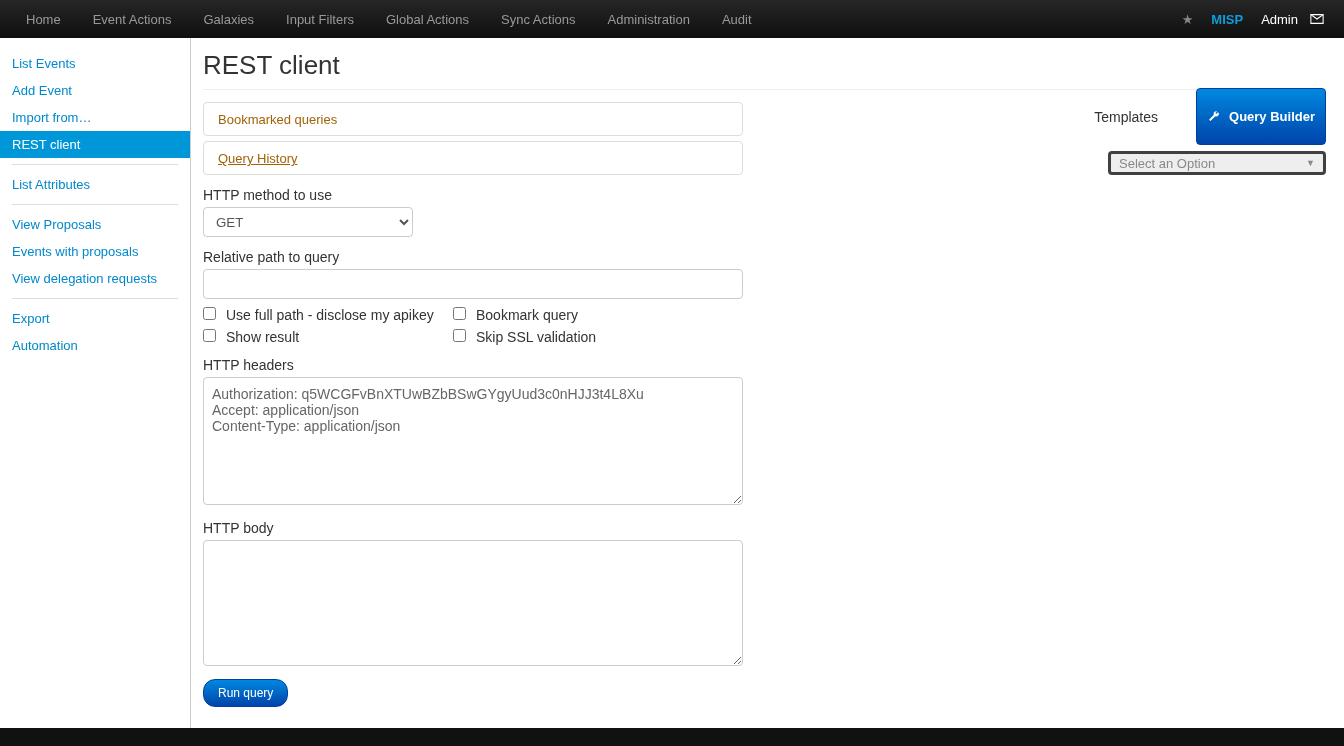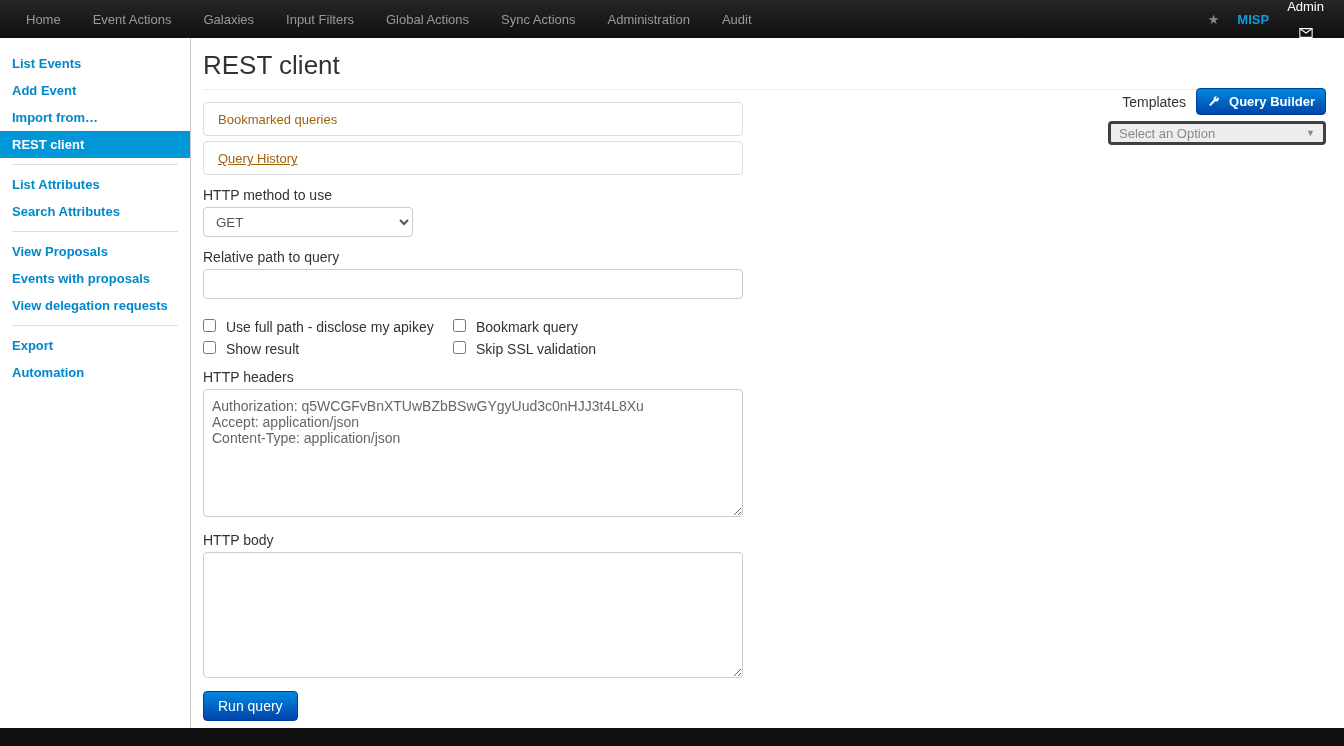--- a/index.html
+++ b/index.html
@@ -6,63 +6,63 @@
   html, body { margin: 0; padding: 0; font-family: -apple-system, BlinkMacSystemFont, "Segoe UI", Helvetica, Arial, sans-serif; font-size: 14px; color: #333; }
   body { width: 1344px; height: 746px; overflow: hidden; background: #fff; }
 
   
   .topnav { height: 38px; background: linear-gradient(#262626, #0f0f0f); display: flex; align-items: center; padding: 0 10px; color: #999; font-size: 13px; }
   .topnav .nav-left { display: flex; }
   .topnav .nav-left a { color: #999; text-decoration: none; padding: 10px 16px; }
   .topnav .spacer { flex: 1; }
   .topnav .nav-right { display: flex; align-items: center; gap: 18px; padding-right: 10px; }
   .topnav .misp-link { color: #0d9ddb; font-weight: bold; font-size: 13px; }
-  .topnav .admin { color: #fff; display: flex; align-items: center; gap: 12px; flex-direction: column; }
+  .topnav .admin { color: #fff; display: flex; align-items: center; gap: 12px; }
   .star-icon { color: #888; }
 
   
   .layout { display: flex; height: calc(100% - 38px - 18px); }
-  .sidebar { width: 190px; padding-top: 12px; font-weight: bold; }
+  .sidebar { width: 190px; padding-top: 12px; }
   .divider-v { width: 1px; background: #ccc; margin-left: 0; }
   .main { flex: 1; padding: 12px 18px 0 12px; position: relative; }
 
   .sidebar ul { list-style: none; padding: 0; margin: 0; }
   .sidebar li { padding: 6px 12px; font-size: 13px; }
   .sidebar li a { color: #0088cc; text-decoration: none; }
   .sidebar li.active { background: #0097d8; }
   .sidebar li.active a { color: #fff; }
   .sidebar hr { border: none; border-top: 1px solid #ddd; margin: 6px 12px; }
 
   h2.page-title { font-size: 26px; font-weight: 500; color: #333; margin: 0 0 8px 0; }
   .title-underline { border-bottom: 1px solid #eee; margin-bottom: 12px; }
 
   .right-panel { position: absolute; right: 18px; top: 50px; width: 240px; text-align: right; }
   .templates-row { display: flex; align-items: center; justify-content: flex-end; gap: 10px; margin-bottom: 6px; }
   .templates-label { color: #333; font-size: 14px; }
-  .btn-primary { background: #006dcc; background: linear-gradient(#0088e0, #0044aa); color: #fff; border: 1px solid #003f9e; border-radius: 4px; padding: 5px 10px; font-size: 13px; font-weight: bold; cursor: pointer; display: inline-flex; align-items: center; gap: 8px; }
+  .btn-primary { background: #006dcc; background: linear-gradient(#0088e0, #0044aa); color: #fff; border: 1px solid #003f9e; border-radius: 4px; padding: 20px 10px; font-size: 13px; font-weight: bold; cursor: pointer; display: inline-flex; align-items: center; gap: 8px; margin-left: 28px; }
   .select-box { width: 218px; height: 24px; border: 3px solid #404040; border-radius: 4px; background: #eee; display: flex; align-items: center; padding: 0 8px; color: #888; font-size: 13px; justify-content: space-between; float: right; }
   .select-box .caret { font-size: 9px; color: #888; }
 
   .collapse-box { border: 1px solid #ddd; border-radius: 4px; width: 540px; margin-bottom: 5px; }
   .collapse-box .header { padding: 8px 14px; }
   .collapse-box .header a { color: #a16207; font-size: 13px; text-decoration: none; }
   .collapse-box .header a.underline { text-decoration: underline; margin-top: 24px; }
 
   .form-area { width: 540px; }
   .form-label { font-size: 14px; color: #333; margin-top: 12px; margin-bottom: 4px; display: block; }
   select.method { width: 210px; height: 30px; border: 1px solid #ccc; border-radius: 4px; padding: 0 8px; color: #555; background: #fff; }
   input.text-input { width: 540px; height: 30px; border: 1px solid #ccc; border-radius: 4px; padding: 0 8px; }
   textarea.headers { width: 540px; height: 128px; border: 1px solid #ccc; border-radius: 4px; padding: 8px; color: #666; font-family: inherit; font-size: 14px; resize: both; }
   textarea.body { width: 540px; height: 126px; border: 1px solid #ccc; border-radius: 4px; padding: 8px; font-family: inherit; font-size: 14px; resize: both; }
 
-  .checkbox-grid { display: grid; grid-template-columns: 250px 250px; margin-top: 20px; row-gap: 6px; }
+  .checkbox-grid { display: grid; grid-template-columns: 250px 250px; margin-top: 8px; row-gap: 6px; }
   .checkbox-grid label { font-size: 14px; color: #333; display: flex; align-items: baseline; gap: 10px; }
   .checkbox-grid input[type=checkbox] { margin: 0; position: relative; top: 0px; }
 
-  .btn-run { background: linear-gradient(#0088e0, #0044aa); color: #fff; border: 1px solid #003f9e; border-radius: 4px; padding: 6px 14px; font-size: 14px; cursor: pointer; margin-top: 10px; }
+  .btn-run { background: linear-gradient(#0088e0, #0044aa); color: #fff; border: 1px solid #003f9e; border-radius: 12px; padding: 6px 14px; font-size: 12px; cursor: pointer; margin-top: 10px; }
 
   .footer { height: 18px; background: #111; width: 100%; }
 
   svg.icon { width: 14px; height: 14px; }
 </style>
 </head>
 <body>
 
 <div class="topnav">
   <div class="nav-left">
@@ -91,21 +91,20 @@
 
 <div class="layout">
   <div class="sidebar">
     <ul id="sidebar-list">
         <li><a href="#">List Events</a></li>
         <li><a href="#">Add Event</a></li>
         <li><a href="#">Import from…</a></li>
         <li class="active"><a href="#">REST client</a></li>
         <hr>
         <li><a href="#">List Attributes</a></li>
-        <li><a href="#">Search Attributes</a></li>
         <hr>
         <li><a href="#">View Proposals</a></li>
         <li><a href="#">Events with proposals</a></li>
         <li><a href="#">View delegation requests</a></li>
         <hr>
         <li><a href="#">Export</a></li>
         <li><a href="#">Automation</a></li>
       </ul>
   </div>
   <div class="divider-v"></div>

